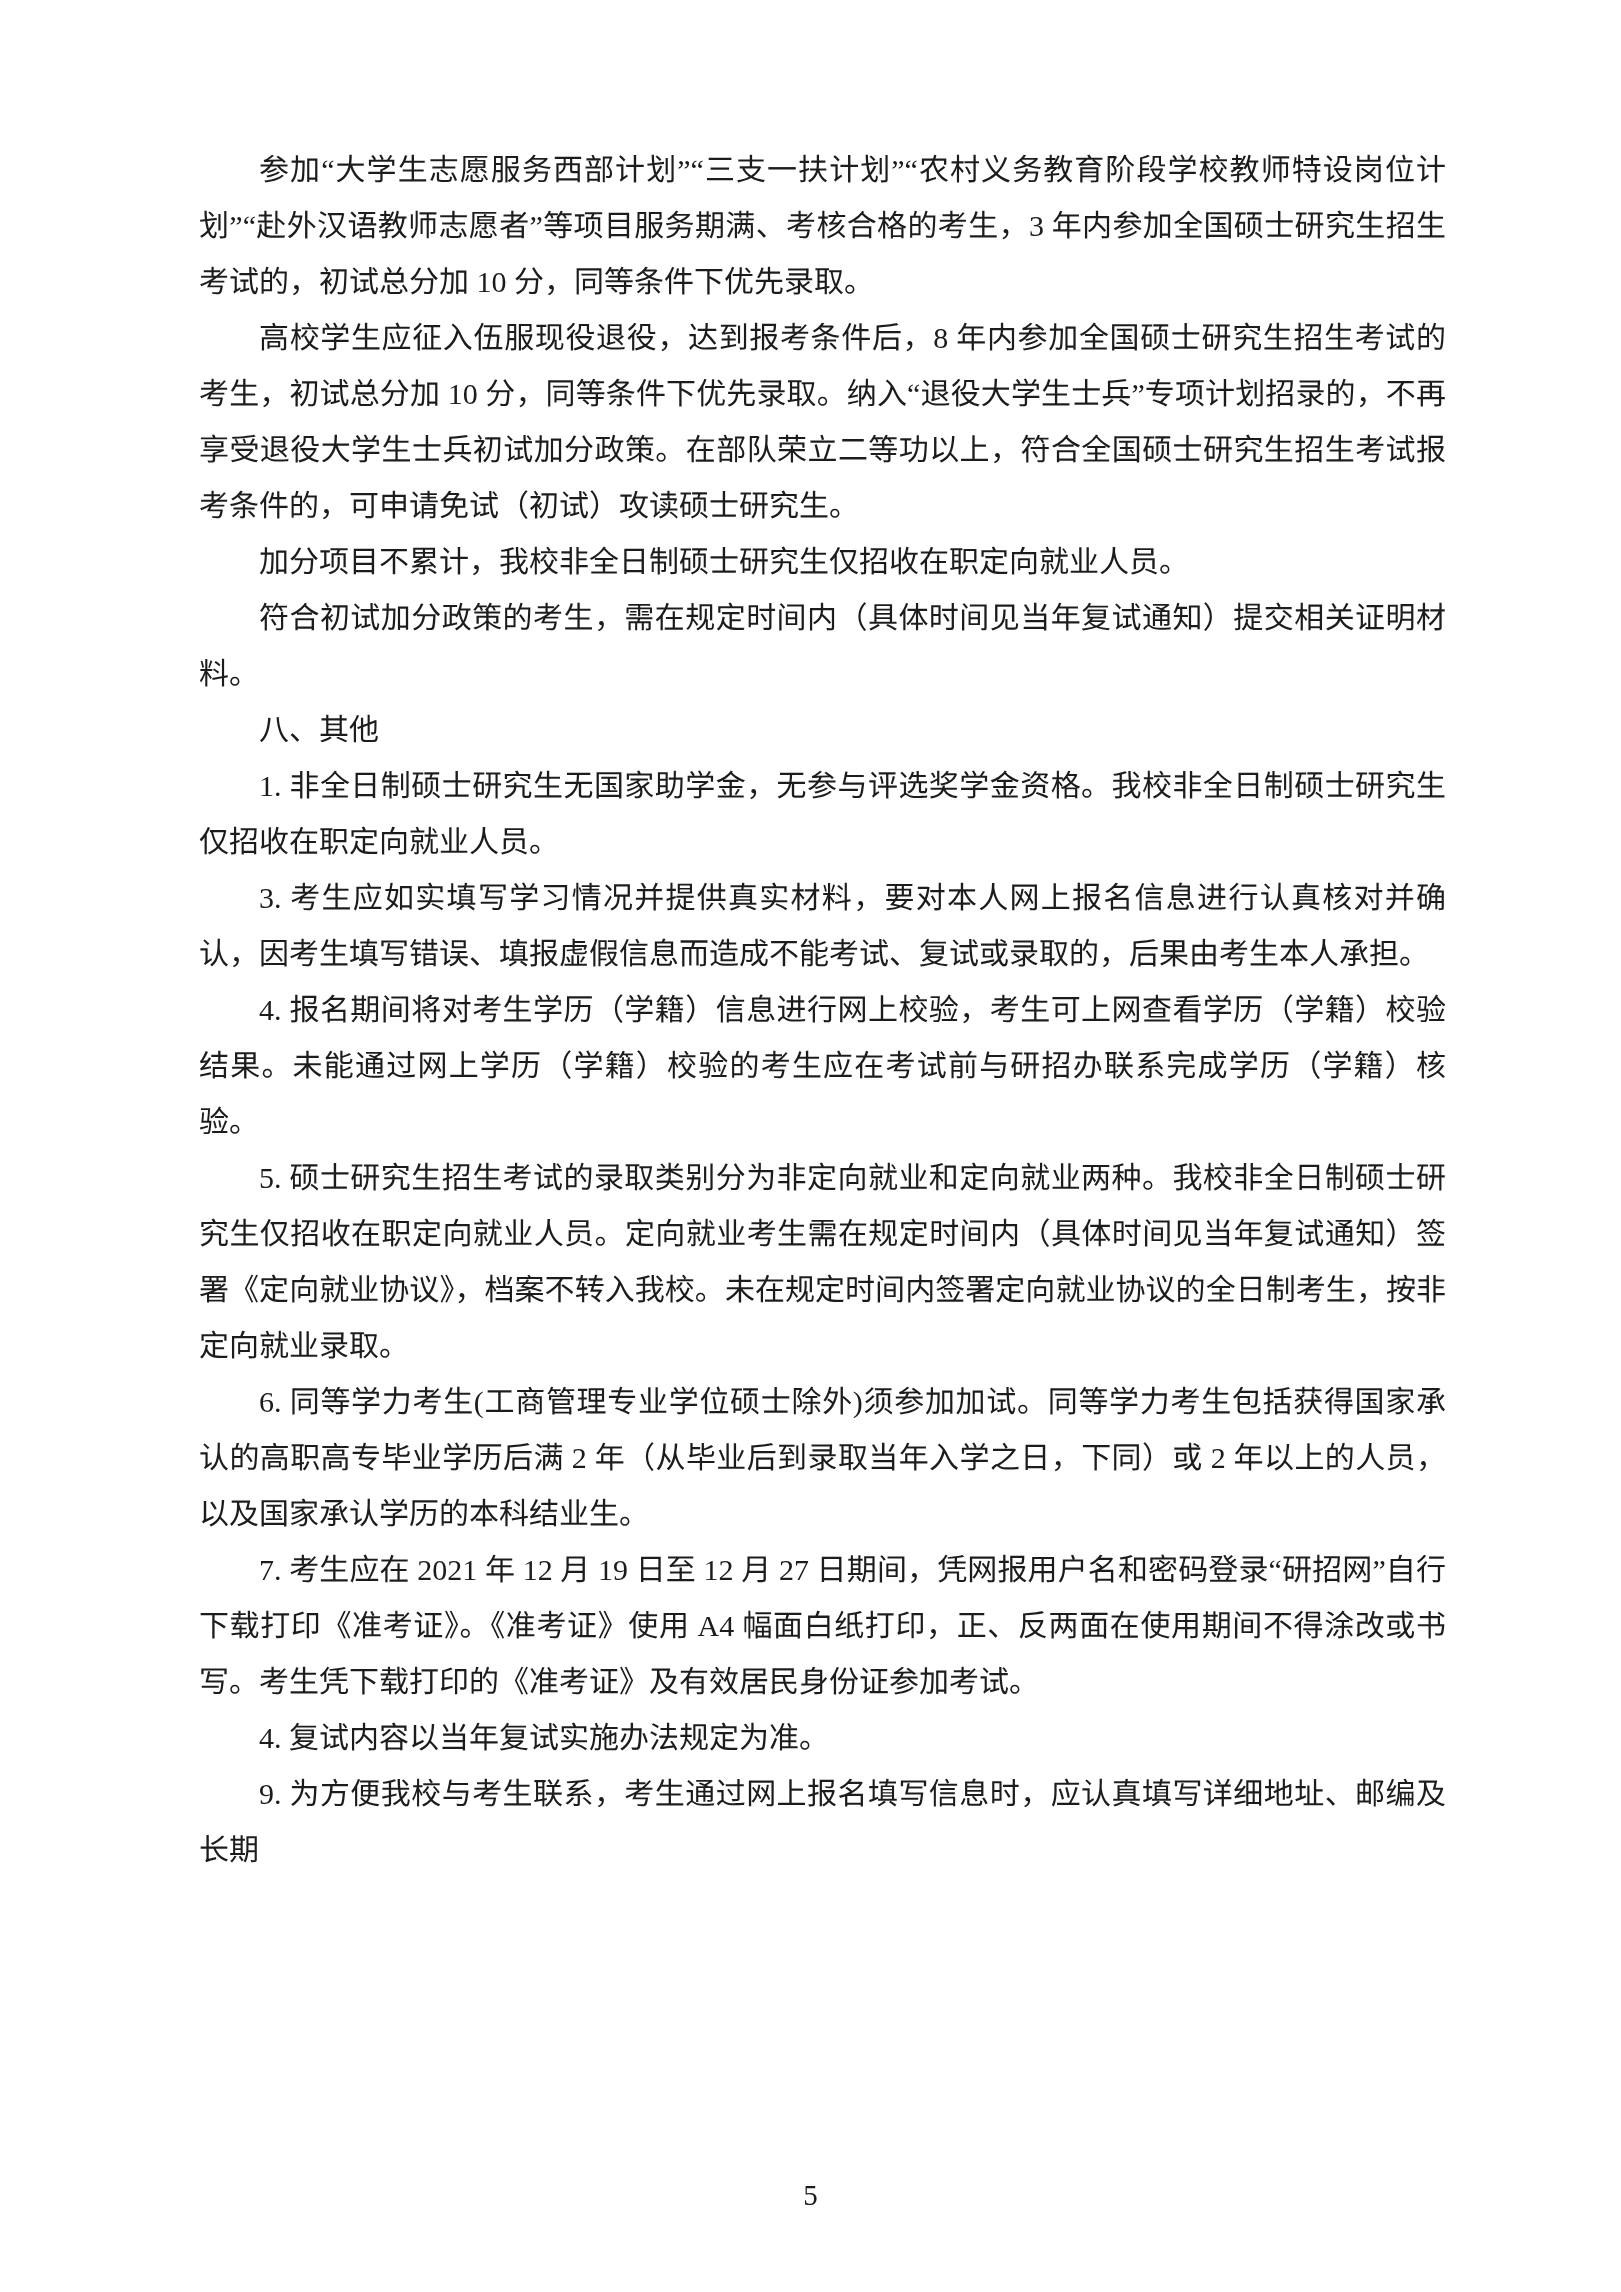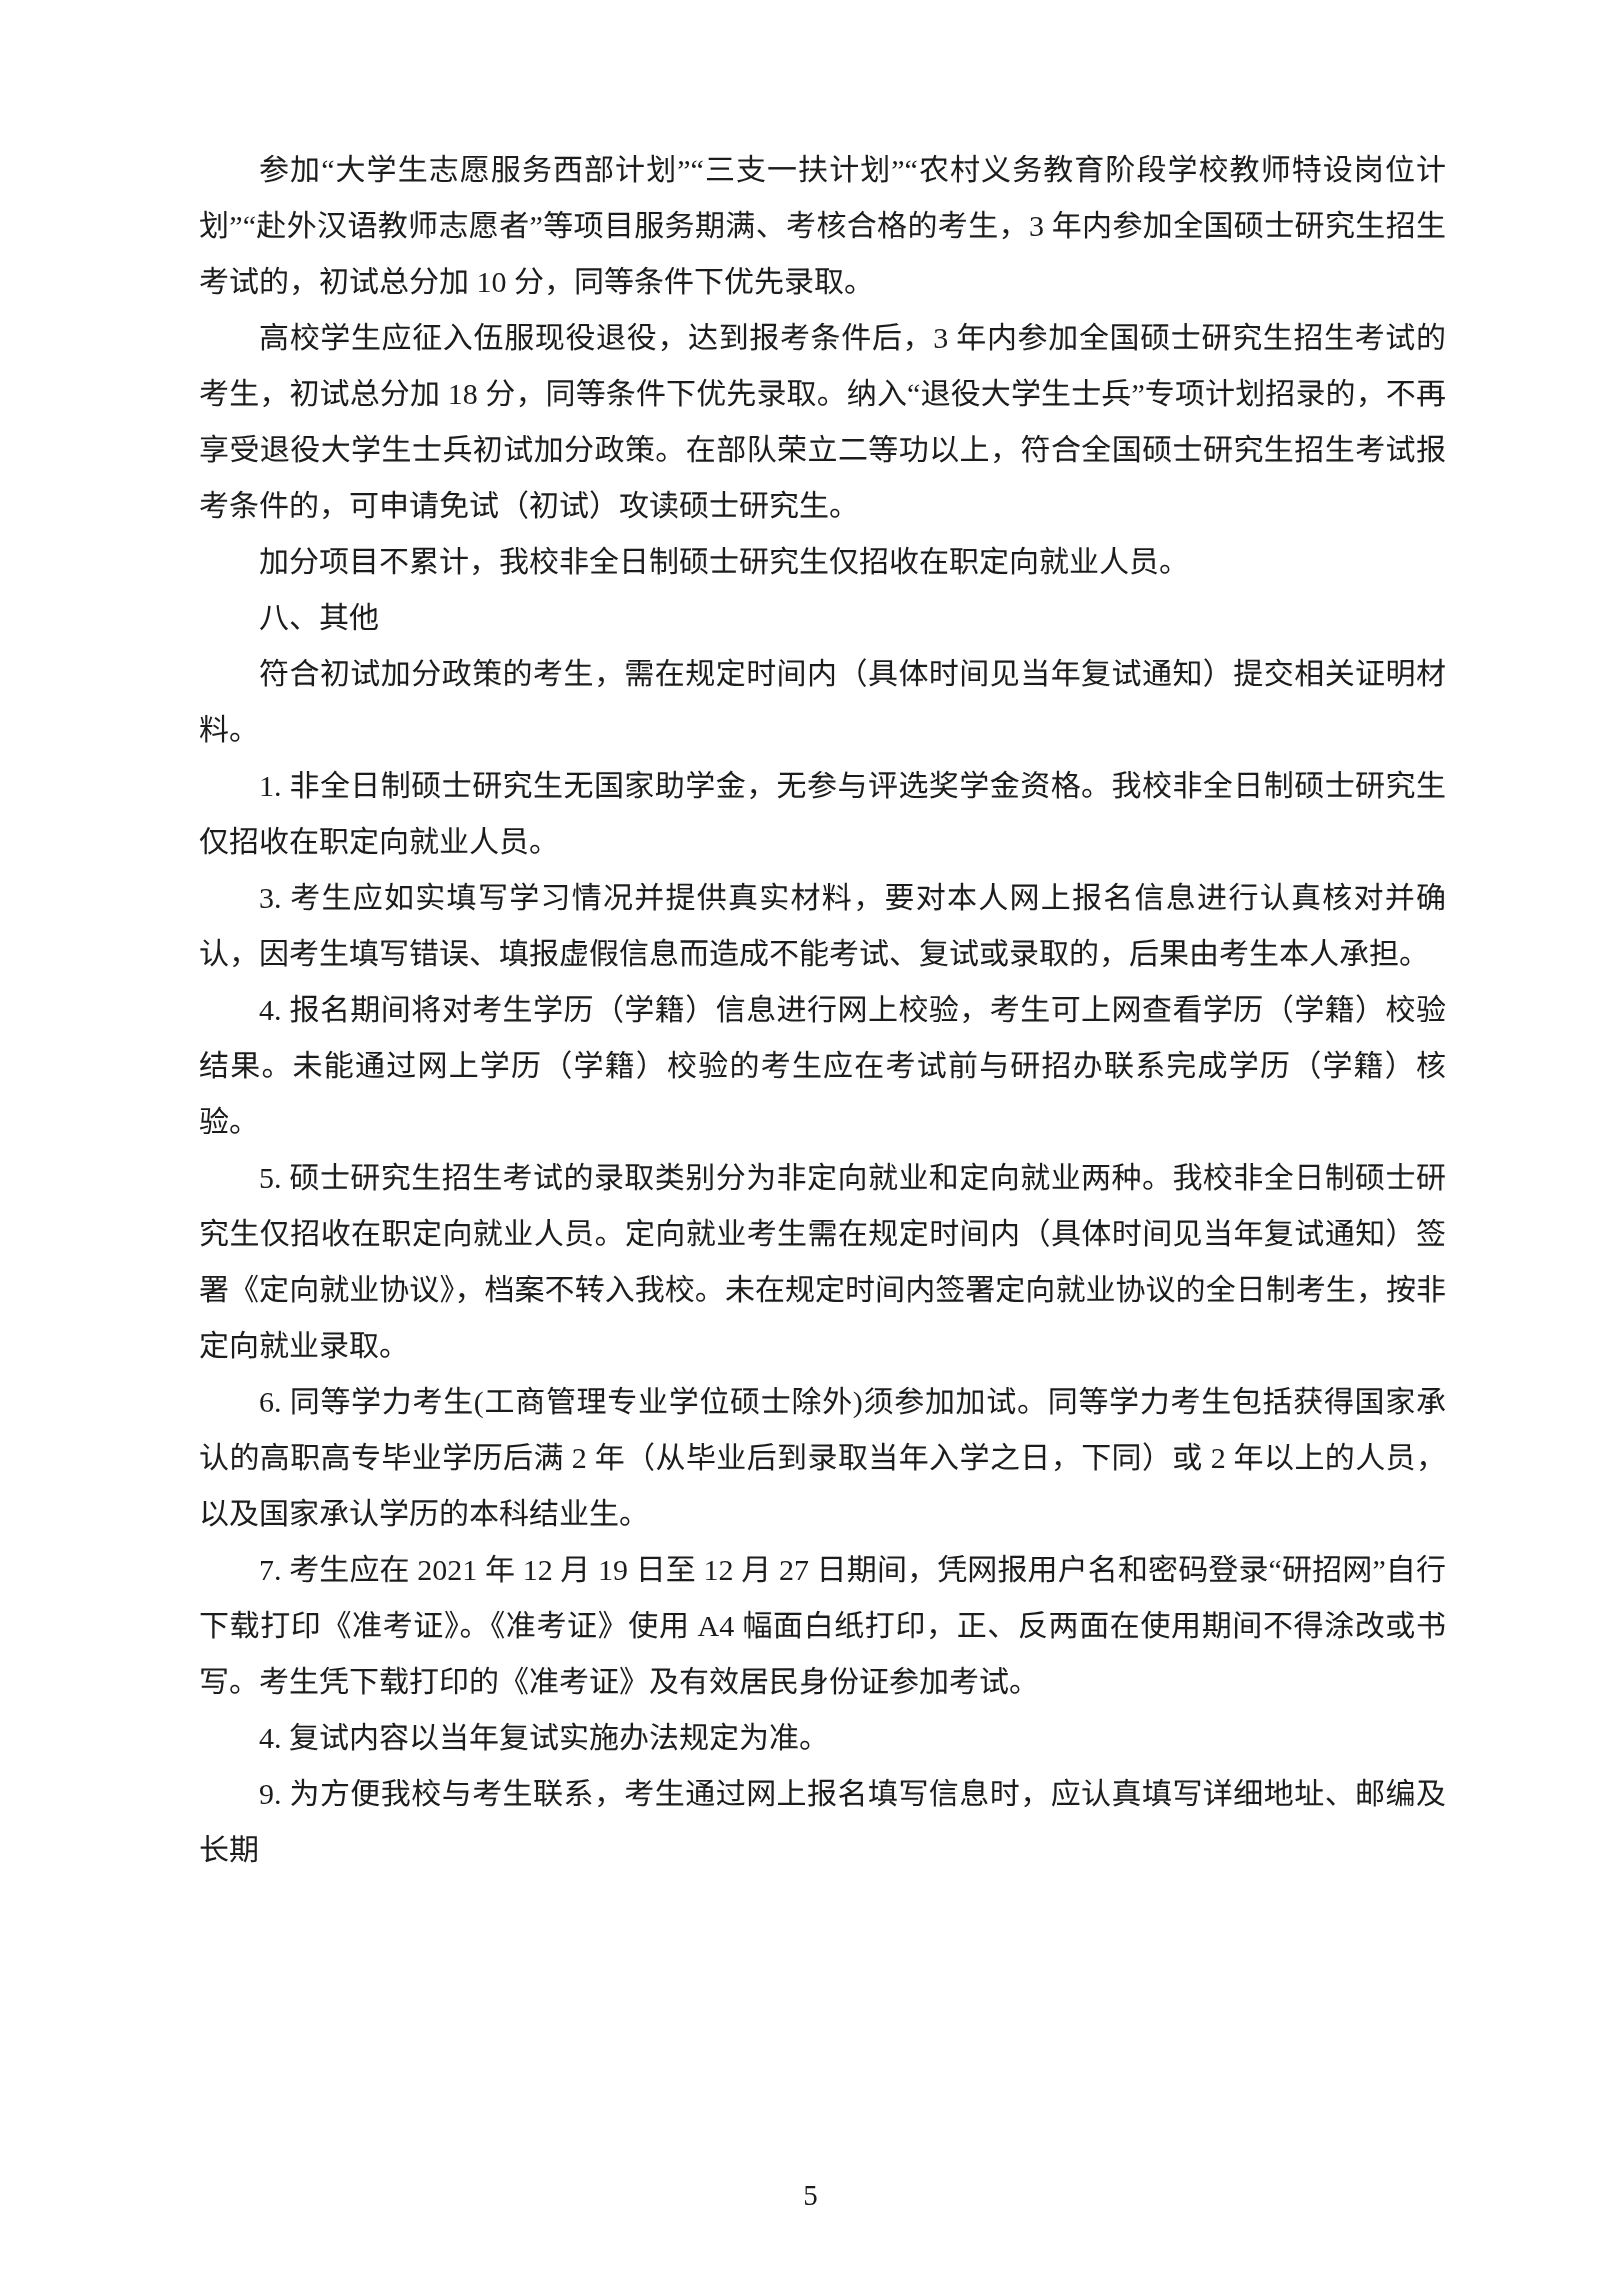--- a/index.html
+++ b/index.html
@@ -42,24 +42,24 @@
     line-height: 35px;
     color: #1c1c1c;
   }
 </style>
 </head>
 <body>
 
 <div class="page">
   <div class="content">
     <p>参加“大学生志愿服务西部计划”“三支一扶计划”“农村义务教育阶段学校教师特设岗位计划”“赴外汉语教师志愿者”等项目服务期满、考核合格的考生，3 年内参加全国硕士研究生招生考试的，初试总分加 10 分，同等条件下优先录取。</p>
-    <p>高校学生应征入伍服现役退役，达到报考条件后，3 年内参加全国硕士研究生招生考试的考生，初试总分加 18 分，同等条件下优先录取。纳入“退役大学生士兵”专项计划招录的，不再享受退役大学生士兵初试加分政策。在部队荣立二等功以上，符合全国硕士研究生招生考试报考条件的，可申请免试（初试）攻读硕士研究生。</p>
+    <p>高校学生应征入伍服现役退役，达到报考条件后，8 年内参加全国硕士研究生招生考试的考生，初试总分加 10 分，同等条件下优先录取。纳入“退役大学生士兵”专项计划招录的，不再享受退役大学生士兵初试加分政策。在部队荣立二等功以上，符合全国硕士研究生招生考试报考条件的，可申请免试（初试）攻读硕士研究生。</p>
     <p>加分项目不累计，我校非全日制硕士研究生仅招收在职定向就业人员。</p>
+    <p>符合初试加分政策的考生，需在规定时间内（具体时间见当年复试通知）提交相关证明材料。</p>
     <p>八、其他</p>
-    <p>符合初试加分政策的考生，需在规定时间内（具体时间见当年复试通知）提交相关证明材料。</p>
     <p>1. 非全日制硕士研究生无国家助学金，无参与评选奖学金资格。我校非全日制硕士研究生仅招收在职定向就业人员。</p>
     <p>3. 考生应如实填写学习情况并提供真实材料，要对本人网上报名信息进行认真核对并确认，因考生填写错误、填报虚假信息而造成不能考试、复试或录取的，后果由考生本人承担。</p>
     <p>4. 报名期间将对考生学历（学籍）信息进行网上校验，考生可上网查看学历（学籍）校验结果。未能通过网上学历（学籍）校验的考生应在考试前与研招办联系完成学历（学籍）核验。</p>
     <p>5. 硕士研究生招生考试的录取类别分为非定向就业和定向就业两种。我校非全日制硕士研究生仅招收在职定向就业人员。定向就业考生需在规定时间内（具体时间见当年复试通知）签署《定向就业协议》，档案不转入我校。未在规定时间内签署定向就业协议的全日制考生，按非定向就业录取。</p>
     <p>6. 同等学力考生(工商管理专业学位硕士除外)须参加加试。同等学力考生包括获得国家承认的高职高专毕业学历后满 2 年（从毕业后到录取当年入学之日，下同）或 2 年以上的人员，以及国家承认学历的本科结业生。</p>
     <p>7. 考生应在 2021 年 12 月 19 日至 12 月 27 日期间，凭网报用户名和密码登录“研招网”自行下载打印《准考证》。《准考证》使用 A4 幅面白纸打印，正、反两面在使用期间不得涂改或书写。考生凭下载打印的《准考证》及有效居民身份证参加考试。</p>
     <p>4. 复试内容以当年复试实施办法规定为准。</p>
     <p>9. 为方便我校与考生联系，考生通过网上报名填写信息时，应认真填写详细地址、邮编及长期</p>
   </div>
   <div class="page-number">5</div>

